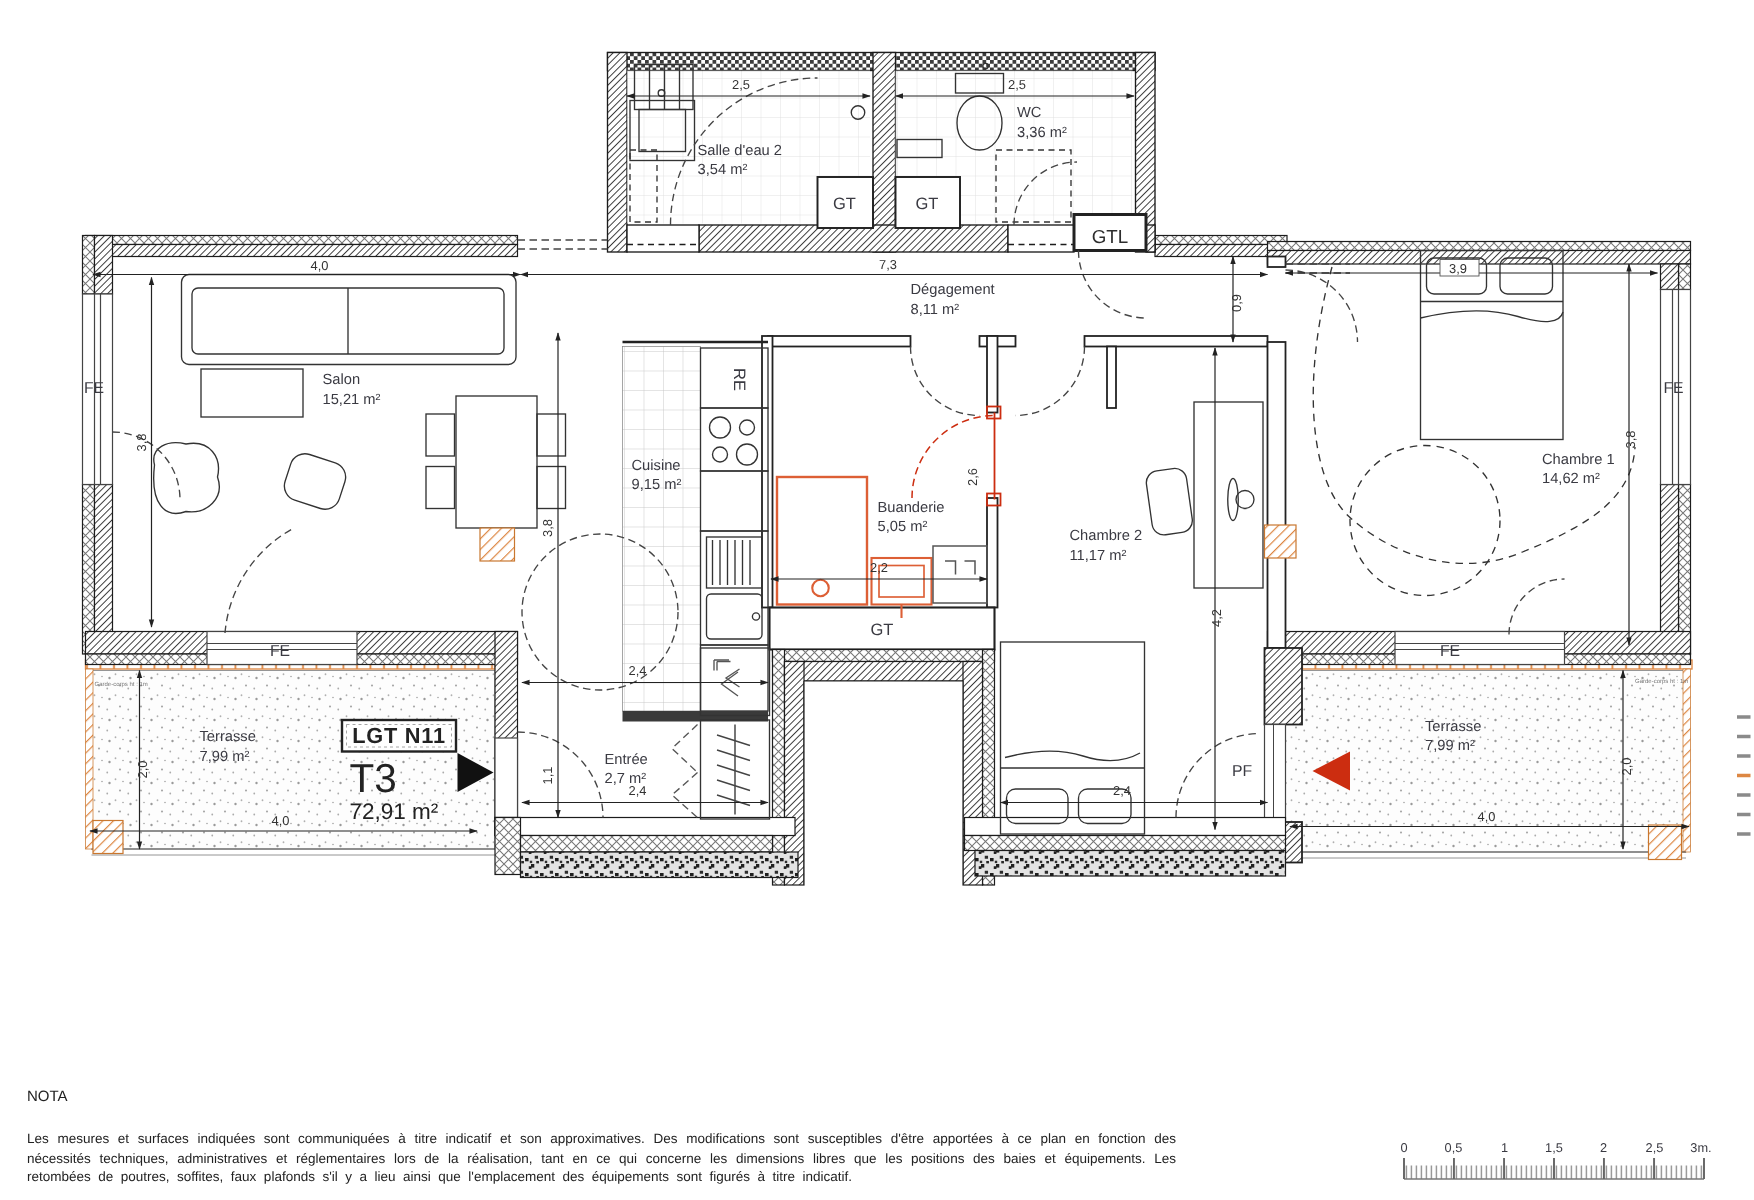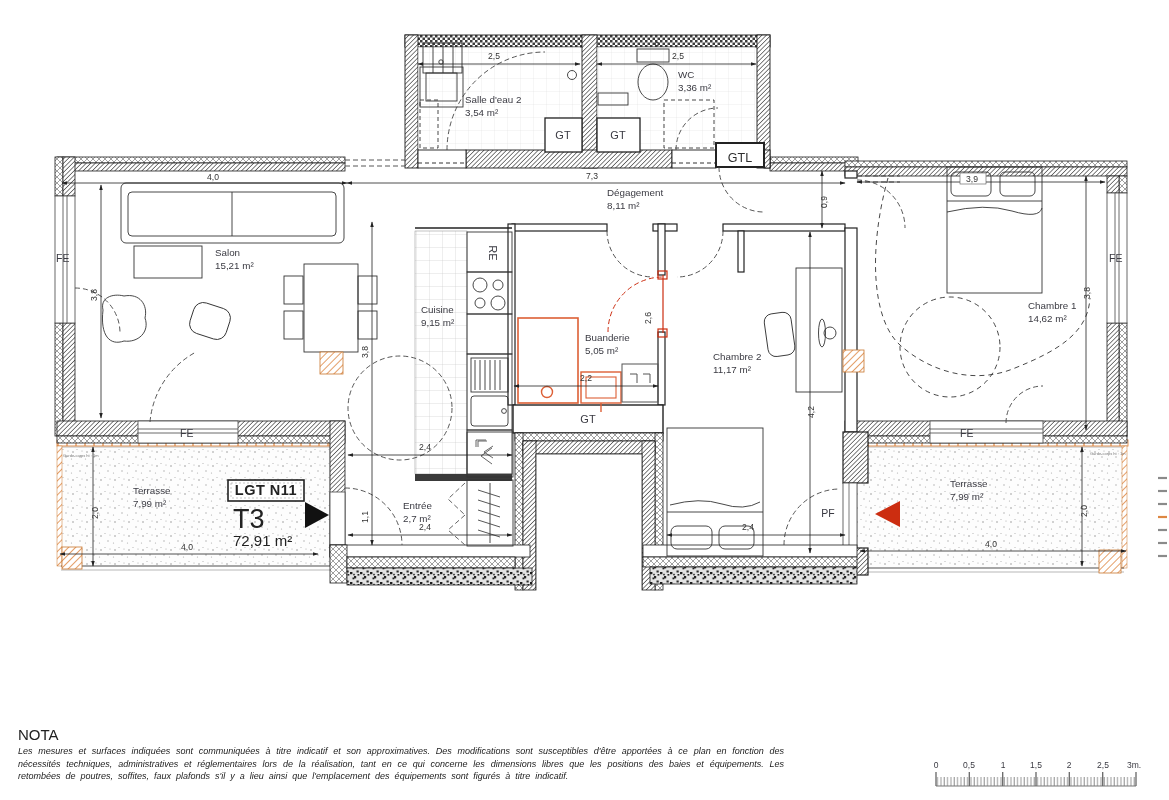--- a/index.html
+++ b/index.html
@@ -10,24 +10,24 @@
   .room{font-size:9.8px;}
   .dim{font-size:8.6px;fill:#333;}
   .tag{font-size:10.5px;fill:#3a3a42;}
   .gt{font-size:11px;fill:#3a3a42;}
   .gtl{font-size:12.5px;fill:#2d2d2d;}
   .tiny{font-size:4px;fill:#777;}
   .lot{font-size:14.5px;font-weight:700;fill:#222;letter-spacing:.5px;}
   .t3{font-size:27px;font-weight:500;fill:#222;}
   .t3area{font-size:15px;fill:#222;}
   .nota{position:absolute;left:18px;top:726px;width:766px;}
-  .nota h4{margin:0 0 2px 0;font-size:15px;font-weight:400;color:#222;
+  .nota h4{margin:0 0 16px 0;font-size:10px;font-weight:400;color:#222;
            font-family:"Liberation Sans",sans-serif;}
   .nota p{margin:0;font-size:9px;line-height:1.4;color:#222;text-align:justify;
-          word-spacing:2.5px;font-family:"Liberation Sans",sans-serif;font-style:italic;}
+          word-spacing:2.5px;font-family:"Liberation Sans",sans-serif;}
 </style>
 </head>
 <body>
 
 <div class="stage">
 <svg width="1169" height="800" viewBox="0 0 1169 800">
 <defs>
   <pattern id="h" width="3.2" height="3.2" patternTransform="rotate(45)" patternUnits="userSpaceOnUse">
     <rect width="3.2" height="3.2" fill="#fff"></rect>
           <line x1="0" y1="0" x2="0" y2="3.2" stroke="#3a3a3a" stroke-width="1.3"></line>

